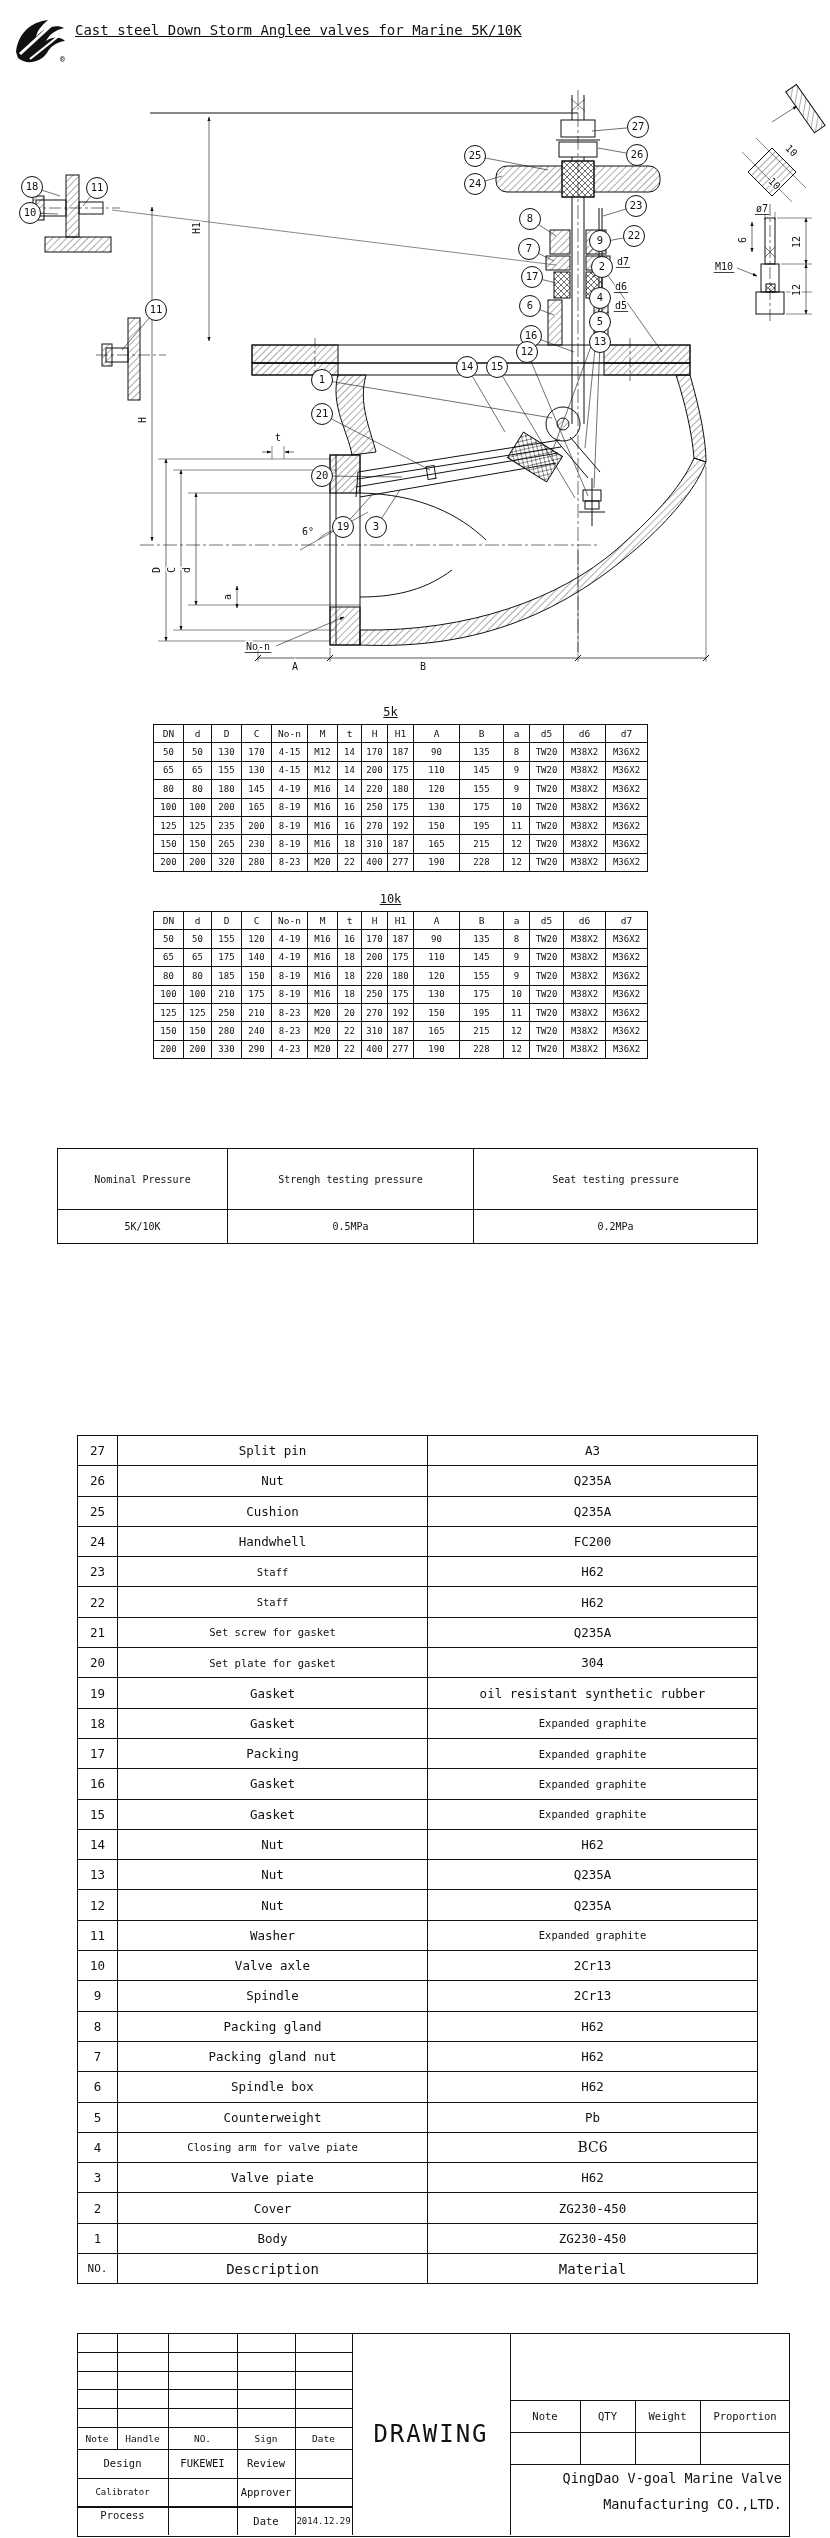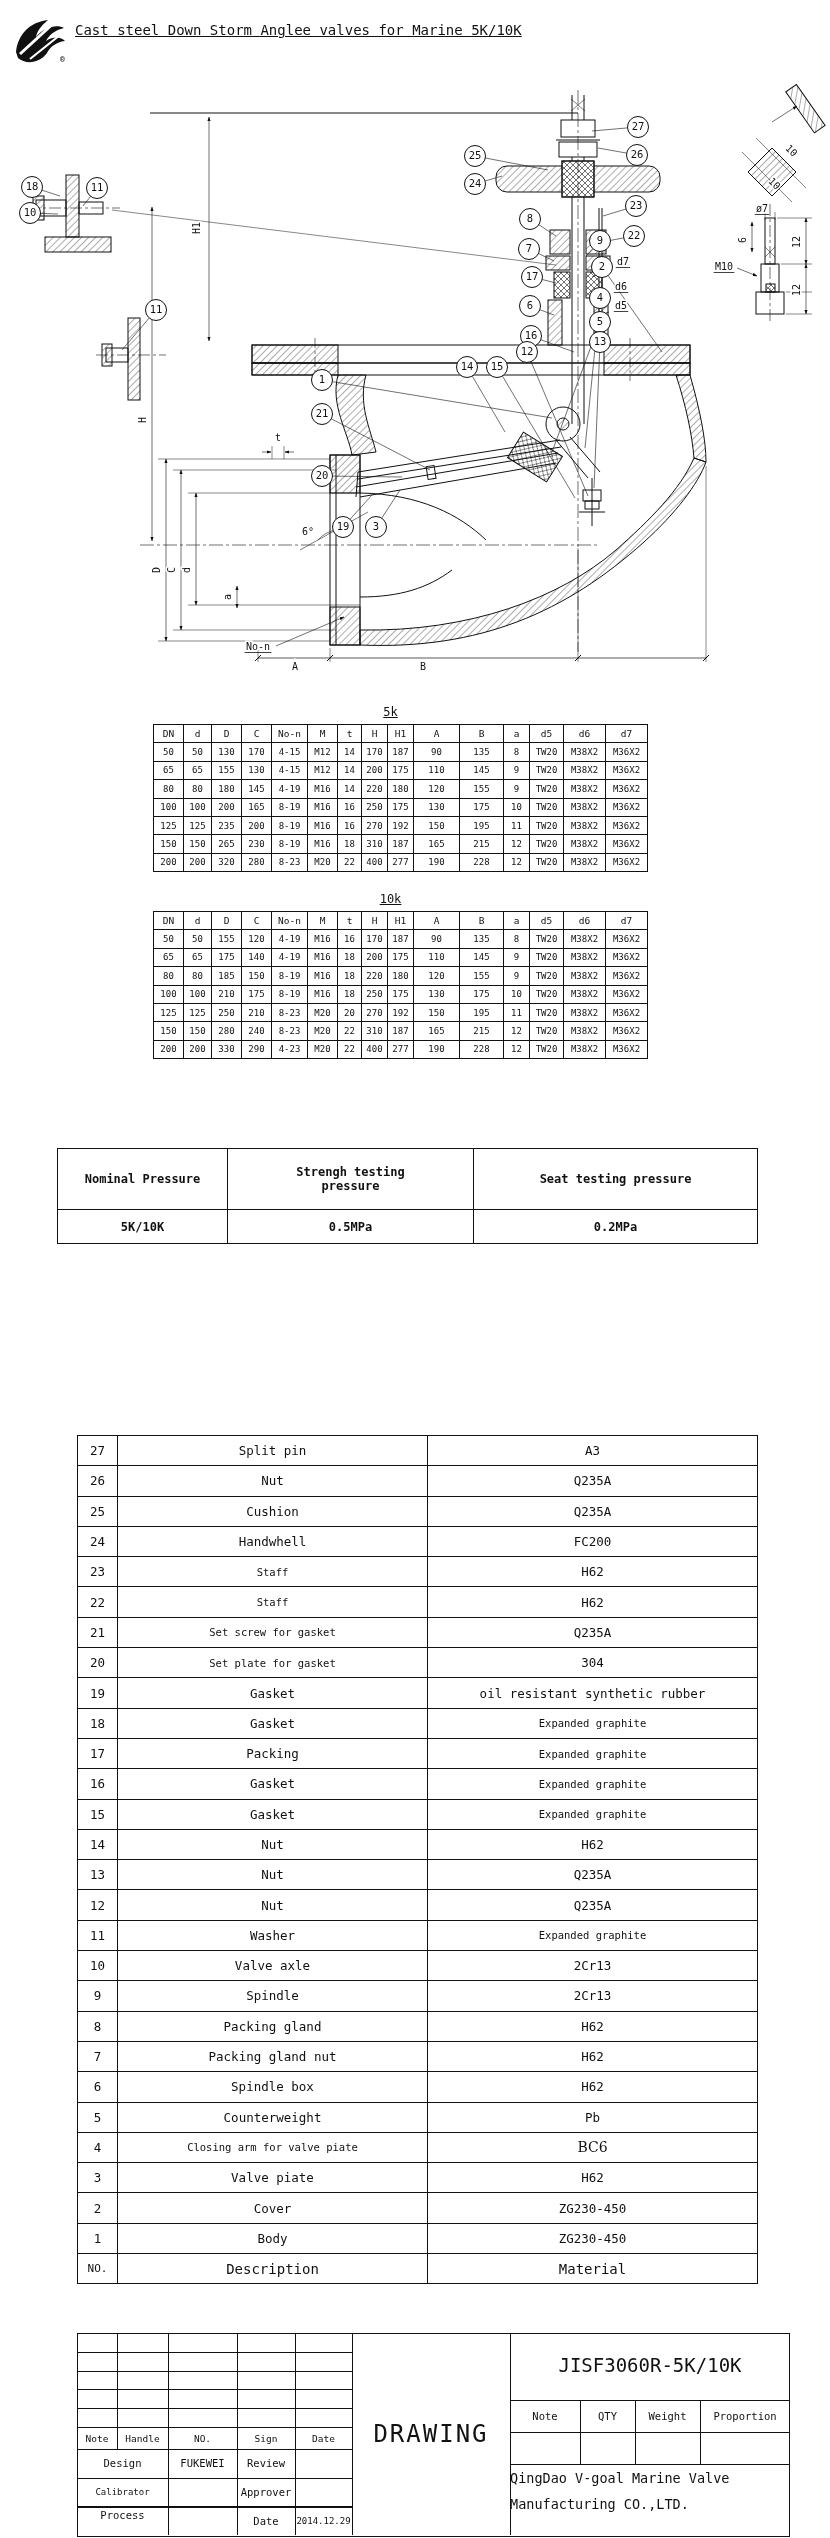--- a/index.html
+++ b/index.html
@@ -11,42 +11,42 @@
   
   .dim-title{width:475px;text-align:center;font-size:12px;}
   .dim-title span{text-decoration:underline;}
   table.dimtab{border-collapse:collapse;table-layout:fixed;width:475px;}
   table.dimtab th,table.dimtab td{border:1px solid #111;font-weight:normal;text-align:center;
         font-size:9px;padding:0;height:17.4px;overflow:hidden;white-space:nowrap;}
   table.dimtab th{font-size:9.5px;}
   
   #tp-title{left:57px;top:1126px;width:700px;text-align:center;font-size:13px;}
   table.tptab{border-collapse:collapse;table-layout:fixed;width:700px;}
-  table.tptab th,table.tptab td{border:1.5px solid #111;font-weight:bold;text-align:center;
-        font-size:12px;padding:0;}
+  table.tptab th,table.tptab td{border:1.5px solid #111;font-weight:normal;text-align:center;
+        font-size:10px;padding:0;}
   table.tptab th{height:60px;}
   table.tptab td{height:33px;}
   
   table.parts{border-collapse:collapse;table-layout:fixed;width:680px;}
   table.parts td{border:1.4px solid #111;text-align:center;padding:0;height:29.3px;
         font-size:12.5px;overflow:hidden;white-space:nowrap;}
   table.parts td.small{font-size:10.5px;}
   table.parts td.serif{font-family:"DejaVu Serif",serif;font-size:14px;}
   table.parts tr.foot td{font-size:14px;}
   table.parts tr.foot td.no{font-size:11px;}
   
   .tb-line{position:absolute;background:#111;}
   .tb-cell{position:absolute;display:flex;align-items:center;justify-content:center;
         font-size:10.5px;white-space:nowrap;overflow:hidden;}
   #tb-outer{left:77px;top:2333px;width:711px;height:202px;border:1.4px solid #111;}
   #drawing-label{left:352px;top:2333px;width:158px;height:202px;display:flex;align-items:center;
         justify-content:center;font-size:24px;letter-spacing:2px;}
   #drawing-no{left:510px;top:2333px;width:280px;height:64px;display:flex;align-items:center;
         justify-content:center;font-size:19px;}
-  .company{left:510px;width:272px;text-align:left;font-size:13.5px;}
+  .company{left:510px;width:272px;text-align:right;font-size:13.5px;}
   svg text{font-family:"DejaVu Sans Mono",monospace;fill:#111;}
 </style>
 </head>
 <body>
 
 <div id="page">
 
   <svg class="abs" style="left:8px;top:8px" width="62" height="56" viewBox="0 0 62 56">
     <g fill="#111">
       <path d="M8,44 C10,26 22,14 40,12 C33,18 29,23 28,29 C36,19 49,16 56,20
@@ -910,21 +910,20 @@
         <tr class="foot">
           <td class="no">NO.</td>
           <td>Description</td>
           <td>Material</td>
         </tr>
       </tbody>
   </table>
 
   <div class="abs" id="tb-outer"></div>
   <div class="abs" id="drawing-label">DRAWING</div>
-  <div class="abs" id="drawing-no">JISF3060R-5K/10K</div>
   <div class="abs company" style="top:2470px;height:26px">QingDao V-goal Marine Valve</div>
   <div class="abs company" style="top:2496px;height:26px">Manufacturing CO.,LTD.</div>
 
   <div class="tb-line" style="left:352px;top:2333px;width:1.3px;height:202px"></div>
   <div class="tb-line" style="left:510px;top:2333px;width:1.3px;height:202px"></div>
   <div class="tb-line" style="left:510px;top:2400px;width:280px;height:1.3px"></div>
   <div class="tb-line" style="left:510px;top:2432px;width:280px;height:1.3px"></div>
   <div class="tb-line" style="left:510px;top:2464px;width:280px;height:1.3px"></div>
   <div class="tb-line" style="left:580px;top:2400px;width:1.3px;height:64px"></div>
   <div class="tb-line" style="left:635px;top:2400px;width:1.3px;height:64px"></div>

